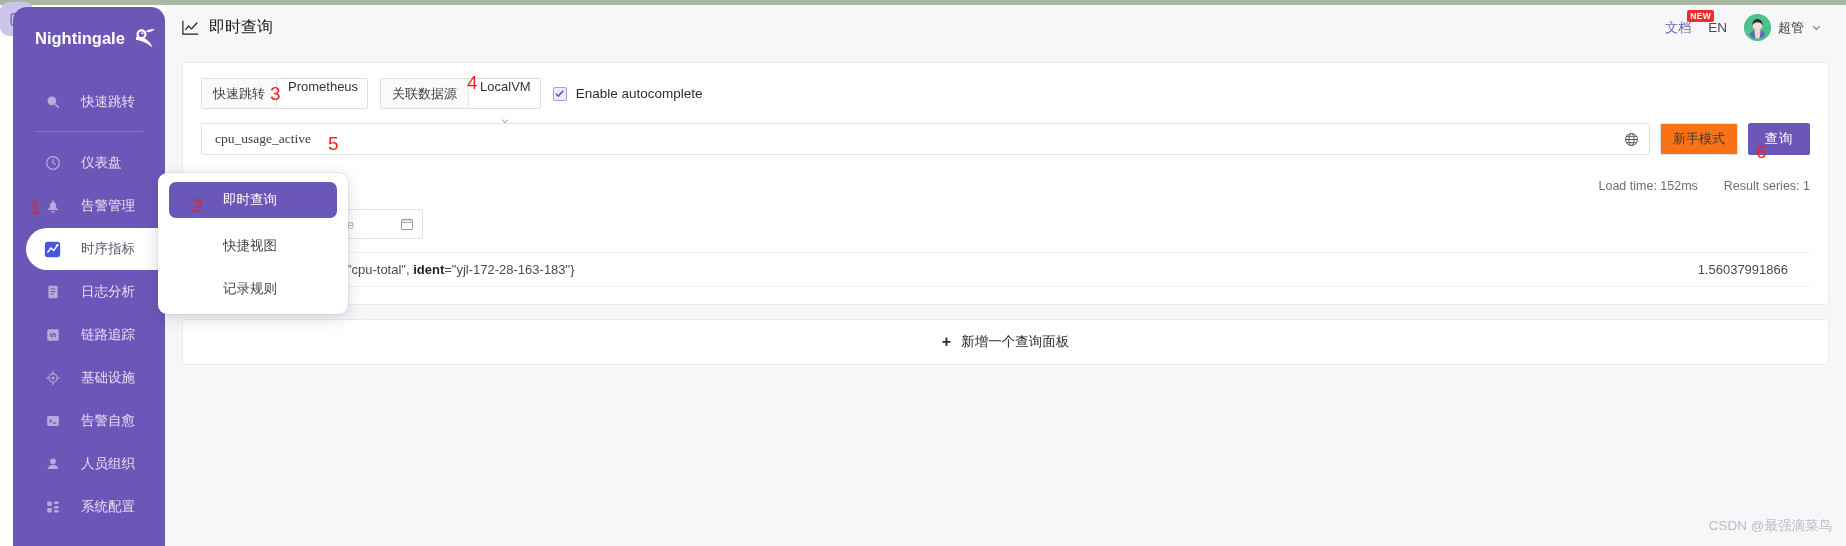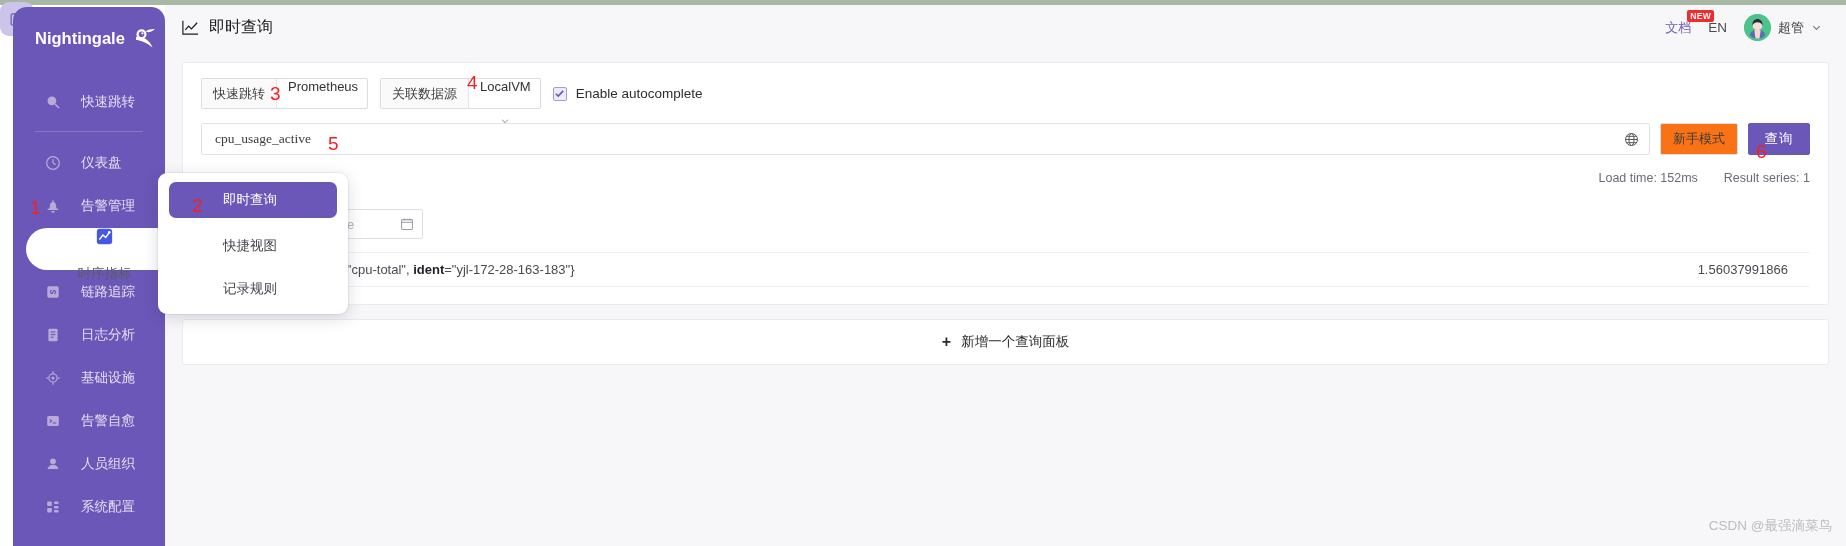--- a/index.html
+++ b/index.html
@@ -84,21 +84,20 @@
     height: 1px;
     background: #8878c4;
     margin: 8px 22px 10px 22px;
   }
   .nav-item.active {
     background: #ffffff;
     border-radius: 21px 0 0 21px;
     margin-left: 13px;
     padding-left: 18px;
     width: calc(100% - 13px);
-    flex-direction: column;
   }
   .nav-item.active .nav-label { color: #5b5b6b; }
   .nav-item.active .nav-icon { color: #4558e0; }
 
   
   .main-header {
     position: absolute;
     left: 165px; top: 5px;
     width: 1681px; height: 45px;
     background: #f7f7f9;
@@ -271,21 +270,21 @@
     color: #ffffff;
     font-size: 13.5px;
     display: flex; align-items: center; justify-content: center;
     cursor: pointer; white-space: nowrap;
     padding: 0 15px;
     letter-spacing: 1px;
   }
 
   
   .tabs-meta-row {
-    display: flex; 
+    display: flex; align-items: flex-end;
     margin-top: 16px;
     height: 26px;
     position: relative;
   }
   .tab-strip { display: flex; gap: 0; }
   .tab-item {
     font-size: 13.5px; color: #4a4a55;
     padding: 0 16px 6px 16px;
     cursor: pointer; white-space: nowrap;
   }
@@ -633,40 +632,40 @@
             <rect x="1" y="1" width="18" height="18" rx="3.4" fill="#4558e0"></rect>
             <polyline points="4,13.6 8,8.2 11.4,11 16,4.8" fill="none" stroke="#ffffff" stroke-width="1.7"></polyline>
             <circle cx="15.6" cy="5" r="1.5" fill="#ffffff"></circle>
           </svg>
         </span>
         <span class="nav-label">时序指标</span>
       </div>
 
       <div class="nav-item">
         <span class="nav-icon">
+          <svg width="16" height="16" viewBox="0 0 16 16" fill="none" stroke="#b9aada" stroke-width="1.2">
+            <rect x="3.4" y="1.8" width="9.2" height="12.4" rx="1.2" fill="#b9aada" stroke="none"></rect>
+            <line x1="5.6" y1="5" x2="10.4" y2="5" stroke="#6b57b7" stroke-width="1.1"></line>
+            <line x1="5.6" y1="7.6" x2="10.4" y2="7.6" stroke="#6b57b7" stroke-width="1.1"></line>
+            <line x1="5.6" y1="10.2" x2="8.6" y2="10.2" stroke="#6b57b7" stroke-width="1.1"></line>
+          </svg>
+        </span>
+        <span class="nav-label">日志分析</span>
+      </div>
+
+      <div class="nav-item">
+        <span class="nav-icon">
           <svg width="16" height="16" viewBox="0 0 16 16" fill="none" stroke="#b9aada" stroke-width="1.3">
             <rect x="2.3" y="2.3" width="11.4" height="11.4" rx="1.7" fill="#b9aada" stroke="none"></rect>
             <path d="M6.2 9.8l3.6-3.6" stroke="#6b57b7" stroke-width="1.2"></path>
             <path d="M6.9 6.2a1.6 1.6 0 1 0 0 3.2h.9" stroke="#6b57b7" stroke-width="1.1" fill="none"></path>
             <path d="M9.1 9.8a1.6 1.6 0 1 0 0-3.2h-.9" stroke="#6b57b7" stroke-width="1.1" fill="none"></path>
           </svg>
         </span>
         <span class="nav-label">链路追踪</span>
-      </div>
-
-      <div class="nav-item">
-        <span class="nav-icon">
-          <svg width="16" height="16" viewBox="0 0 16 16" fill="none" stroke="#b9aada" stroke-width="1.2">
-            <rect x="3.4" y="1.8" width="9.2" height="12.4" rx="1.2" fill="#b9aada" stroke="none"></rect>
-            <line x1="5.6" y1="5" x2="10.4" y2="5" stroke="#6b57b7" stroke-width="1.1"></line>
-            <line x1="5.6" y1="7.6" x2="10.4" y2="7.6" stroke="#6b57b7" stroke-width="1.1"></line>
-            <line x1="5.6" y1="10.2" x2="8.6" y2="10.2" stroke="#6b57b7" stroke-width="1.1"></line>
-          </svg>
-        </span>
-        <span class="nav-label">日志分析</span>
       </div>
 
       <div class="nav-item">
         <span class="nav-icon">
           <svg width="16" height="16" viewBox="0 0 16 16" fill="none" stroke="#b9aada" stroke-width="1.25">
             <circle cx="8" cy="8" r="4.1"></circle>
             <circle cx="8" cy="8" r="1.5" fill="#b9aada" stroke="none"></circle>
             <line x1="8" y1="1.3" x2="8" y2="3.2"></line>
             <line x1="8" y1="12.8" x2="8" y2="14.7"></line>
             <line x1="1.3" y1="8" x2="3.2" y2="8"></line>

